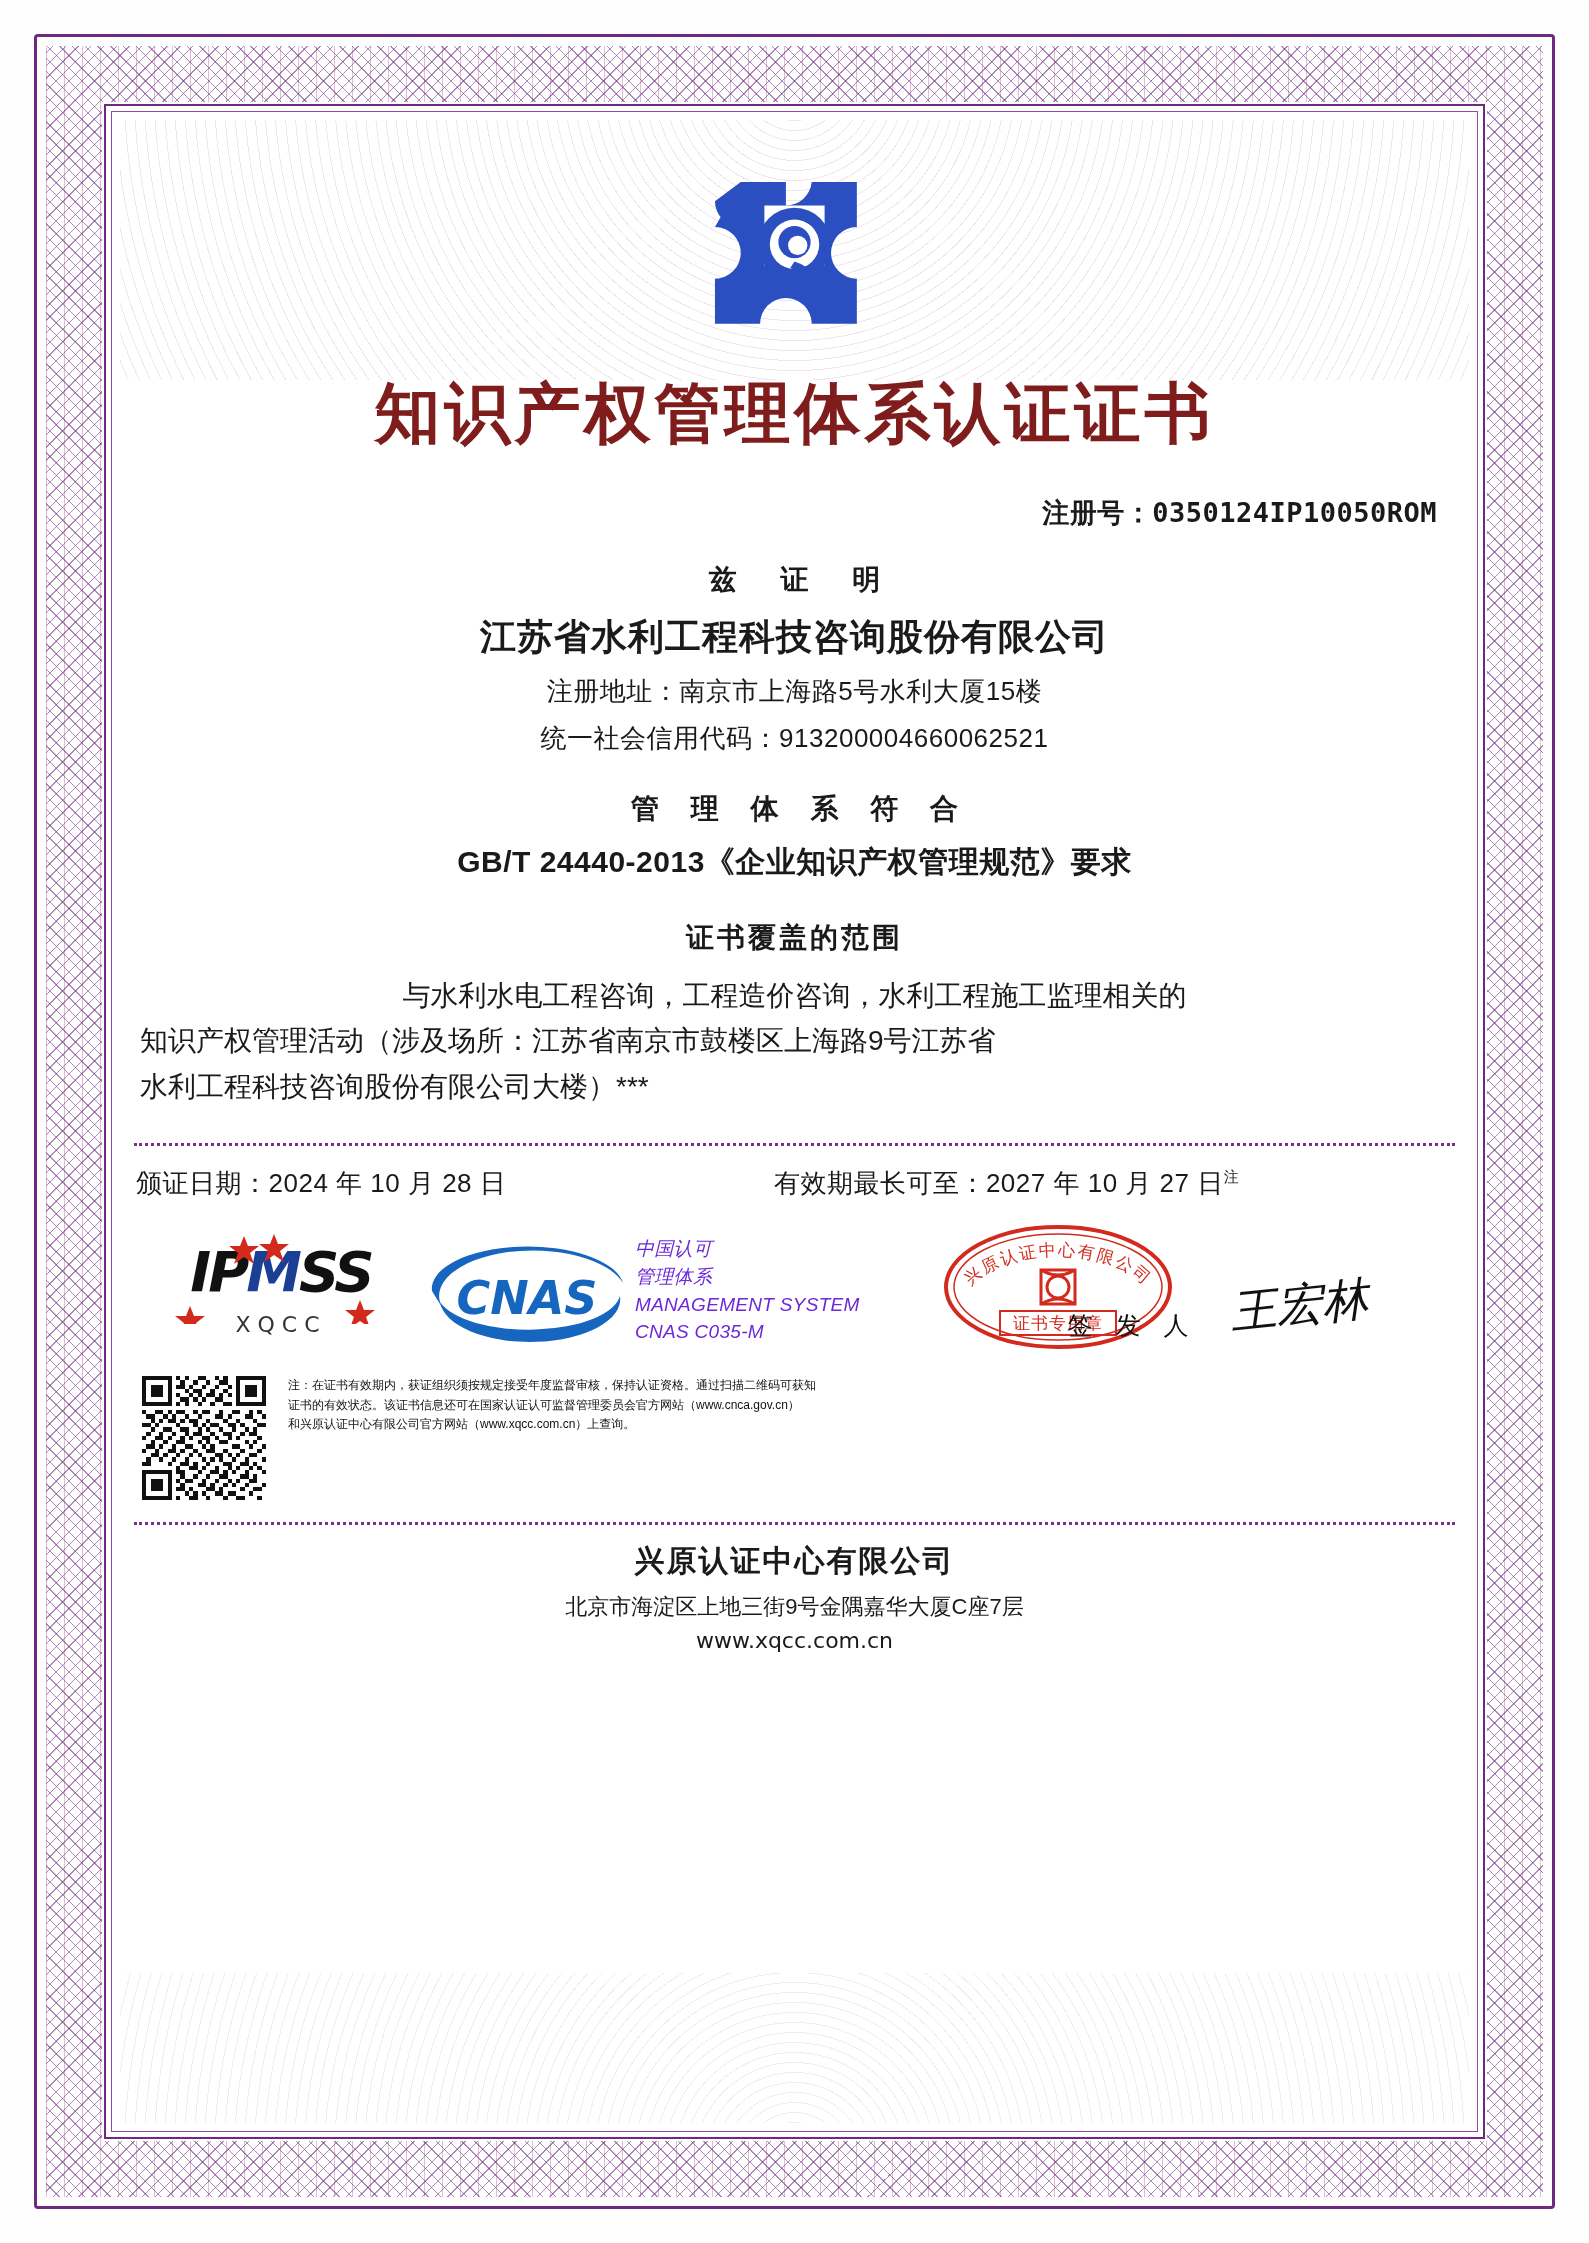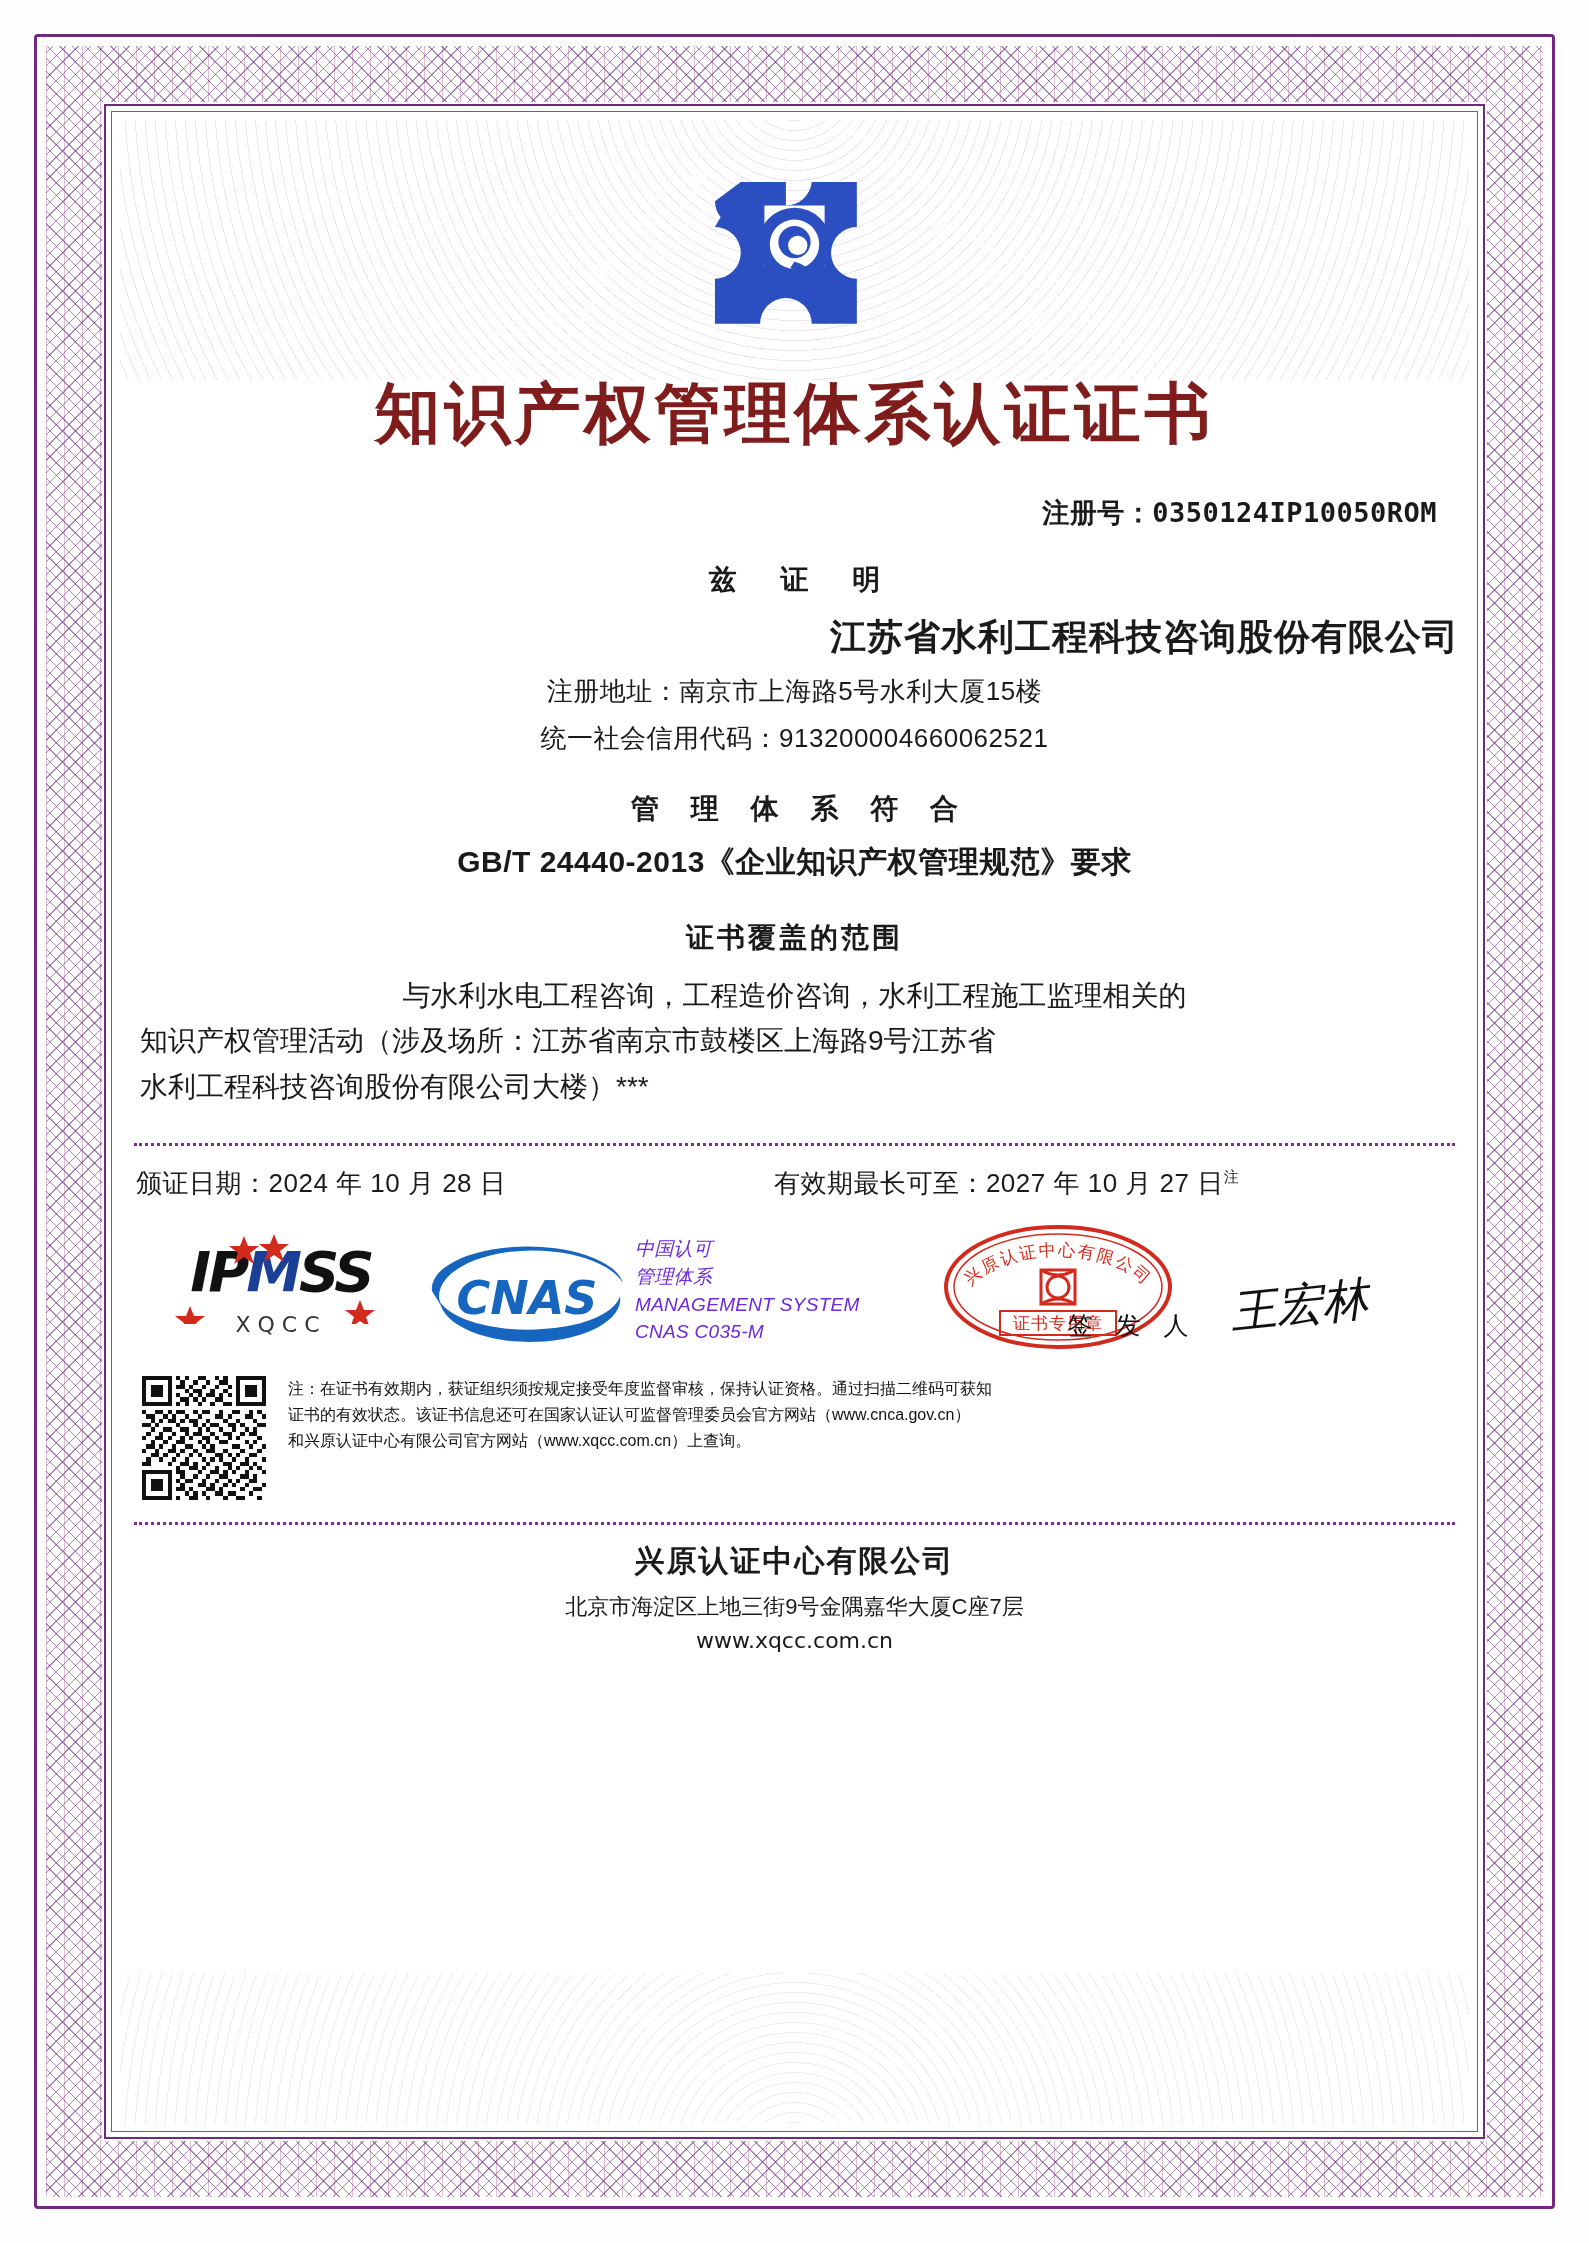--- a/index.html
+++ b/index.html
@@ -117,21 +117,21 @@
     margin-top: 30px;
     text-align: center;
     font-size: 28px;
     letter-spacing: 18px;
     font-weight: bold;
     padding-left: 18px;
   }
 
   .company {
     margin-top: 14px;
-    text-align: right;
+    text-align: center;
     font-size: 36px;
     font-weight: bold;
     letter-spacing: 1px;
   }
 
   .line-center {
     margin-top: 12px;
     text-align: center;
     font-size: 26px;
     letter-spacing: 0.5px;
@@ -282,21 +282,21 @@
     padding: 0 8px;
   }
   .qr {
     width: 124px;
     height: 124px;
     margin-left: 4px;
     flex: none;
   }
   .note-text {
     margin-left: 22px;
-    font-size: 16px;
+    font-size: 12px;
     line-height: 1.62;
     color: #111;
     text-align: justify;
   }
   .note-text .nl { display: block; }
 
   .dotted2 {
     border: 0;
     border-top: 3px dotted #7a2f8c;
     margin: 22px 4px 0 4px;

